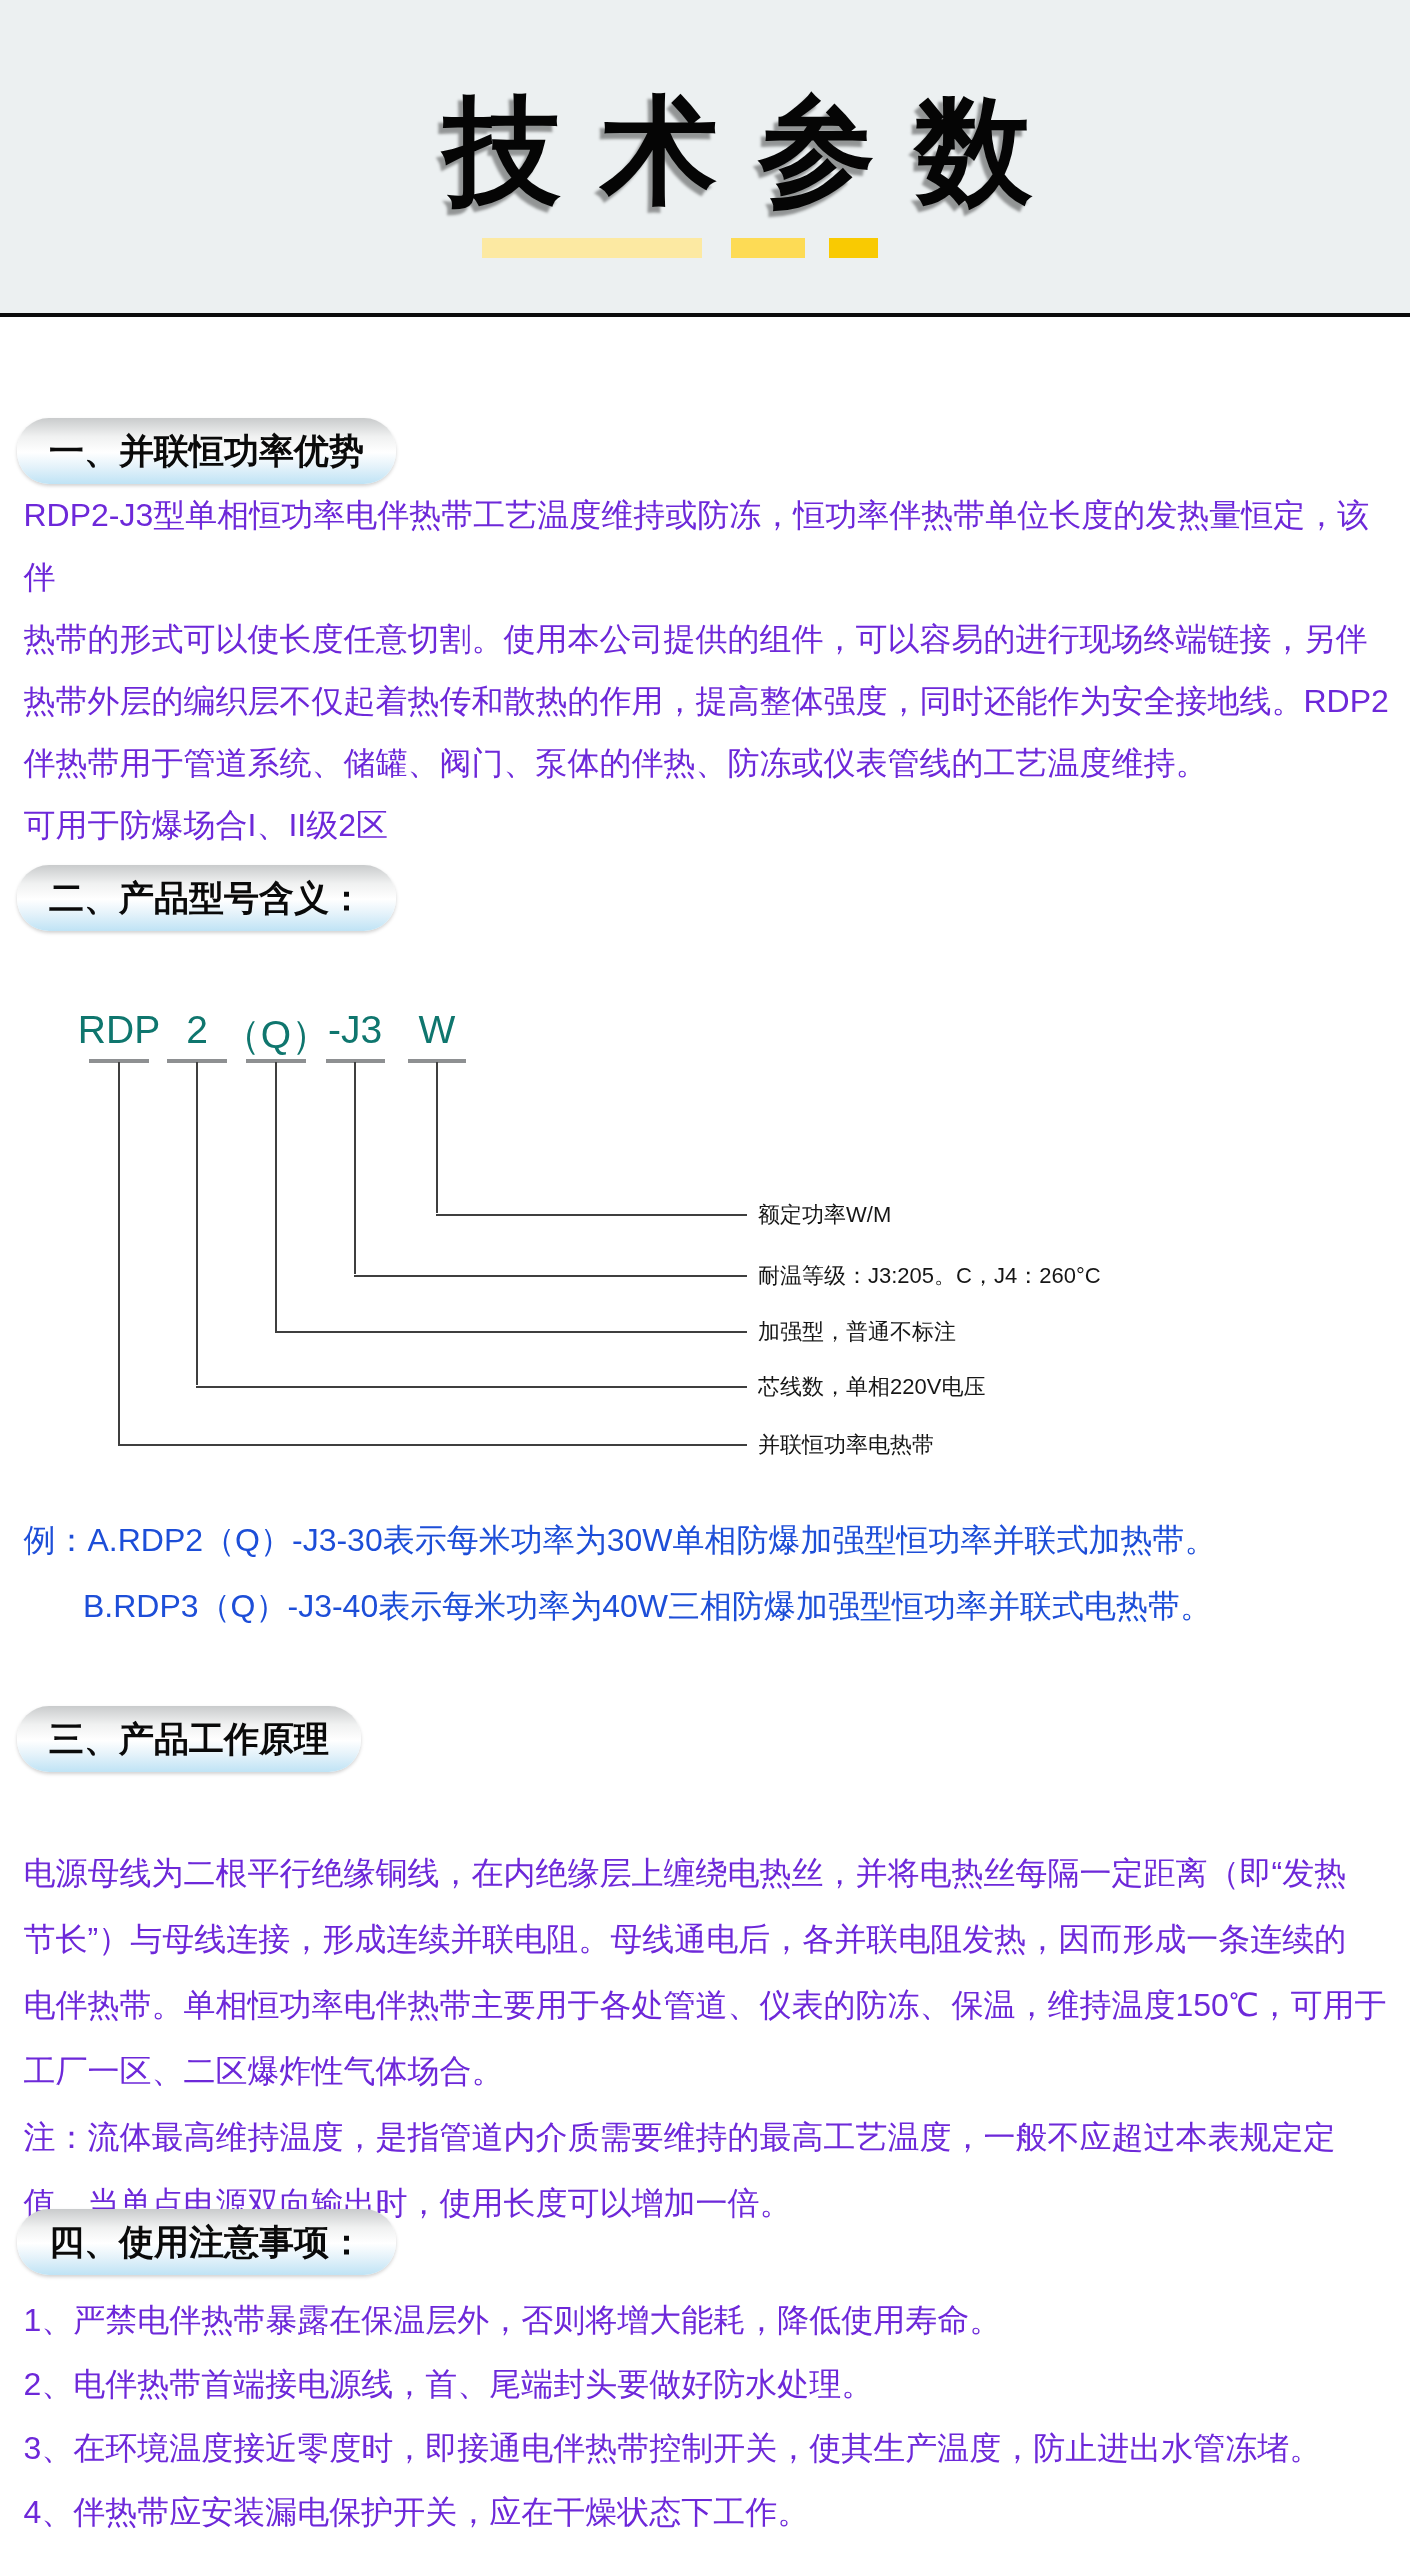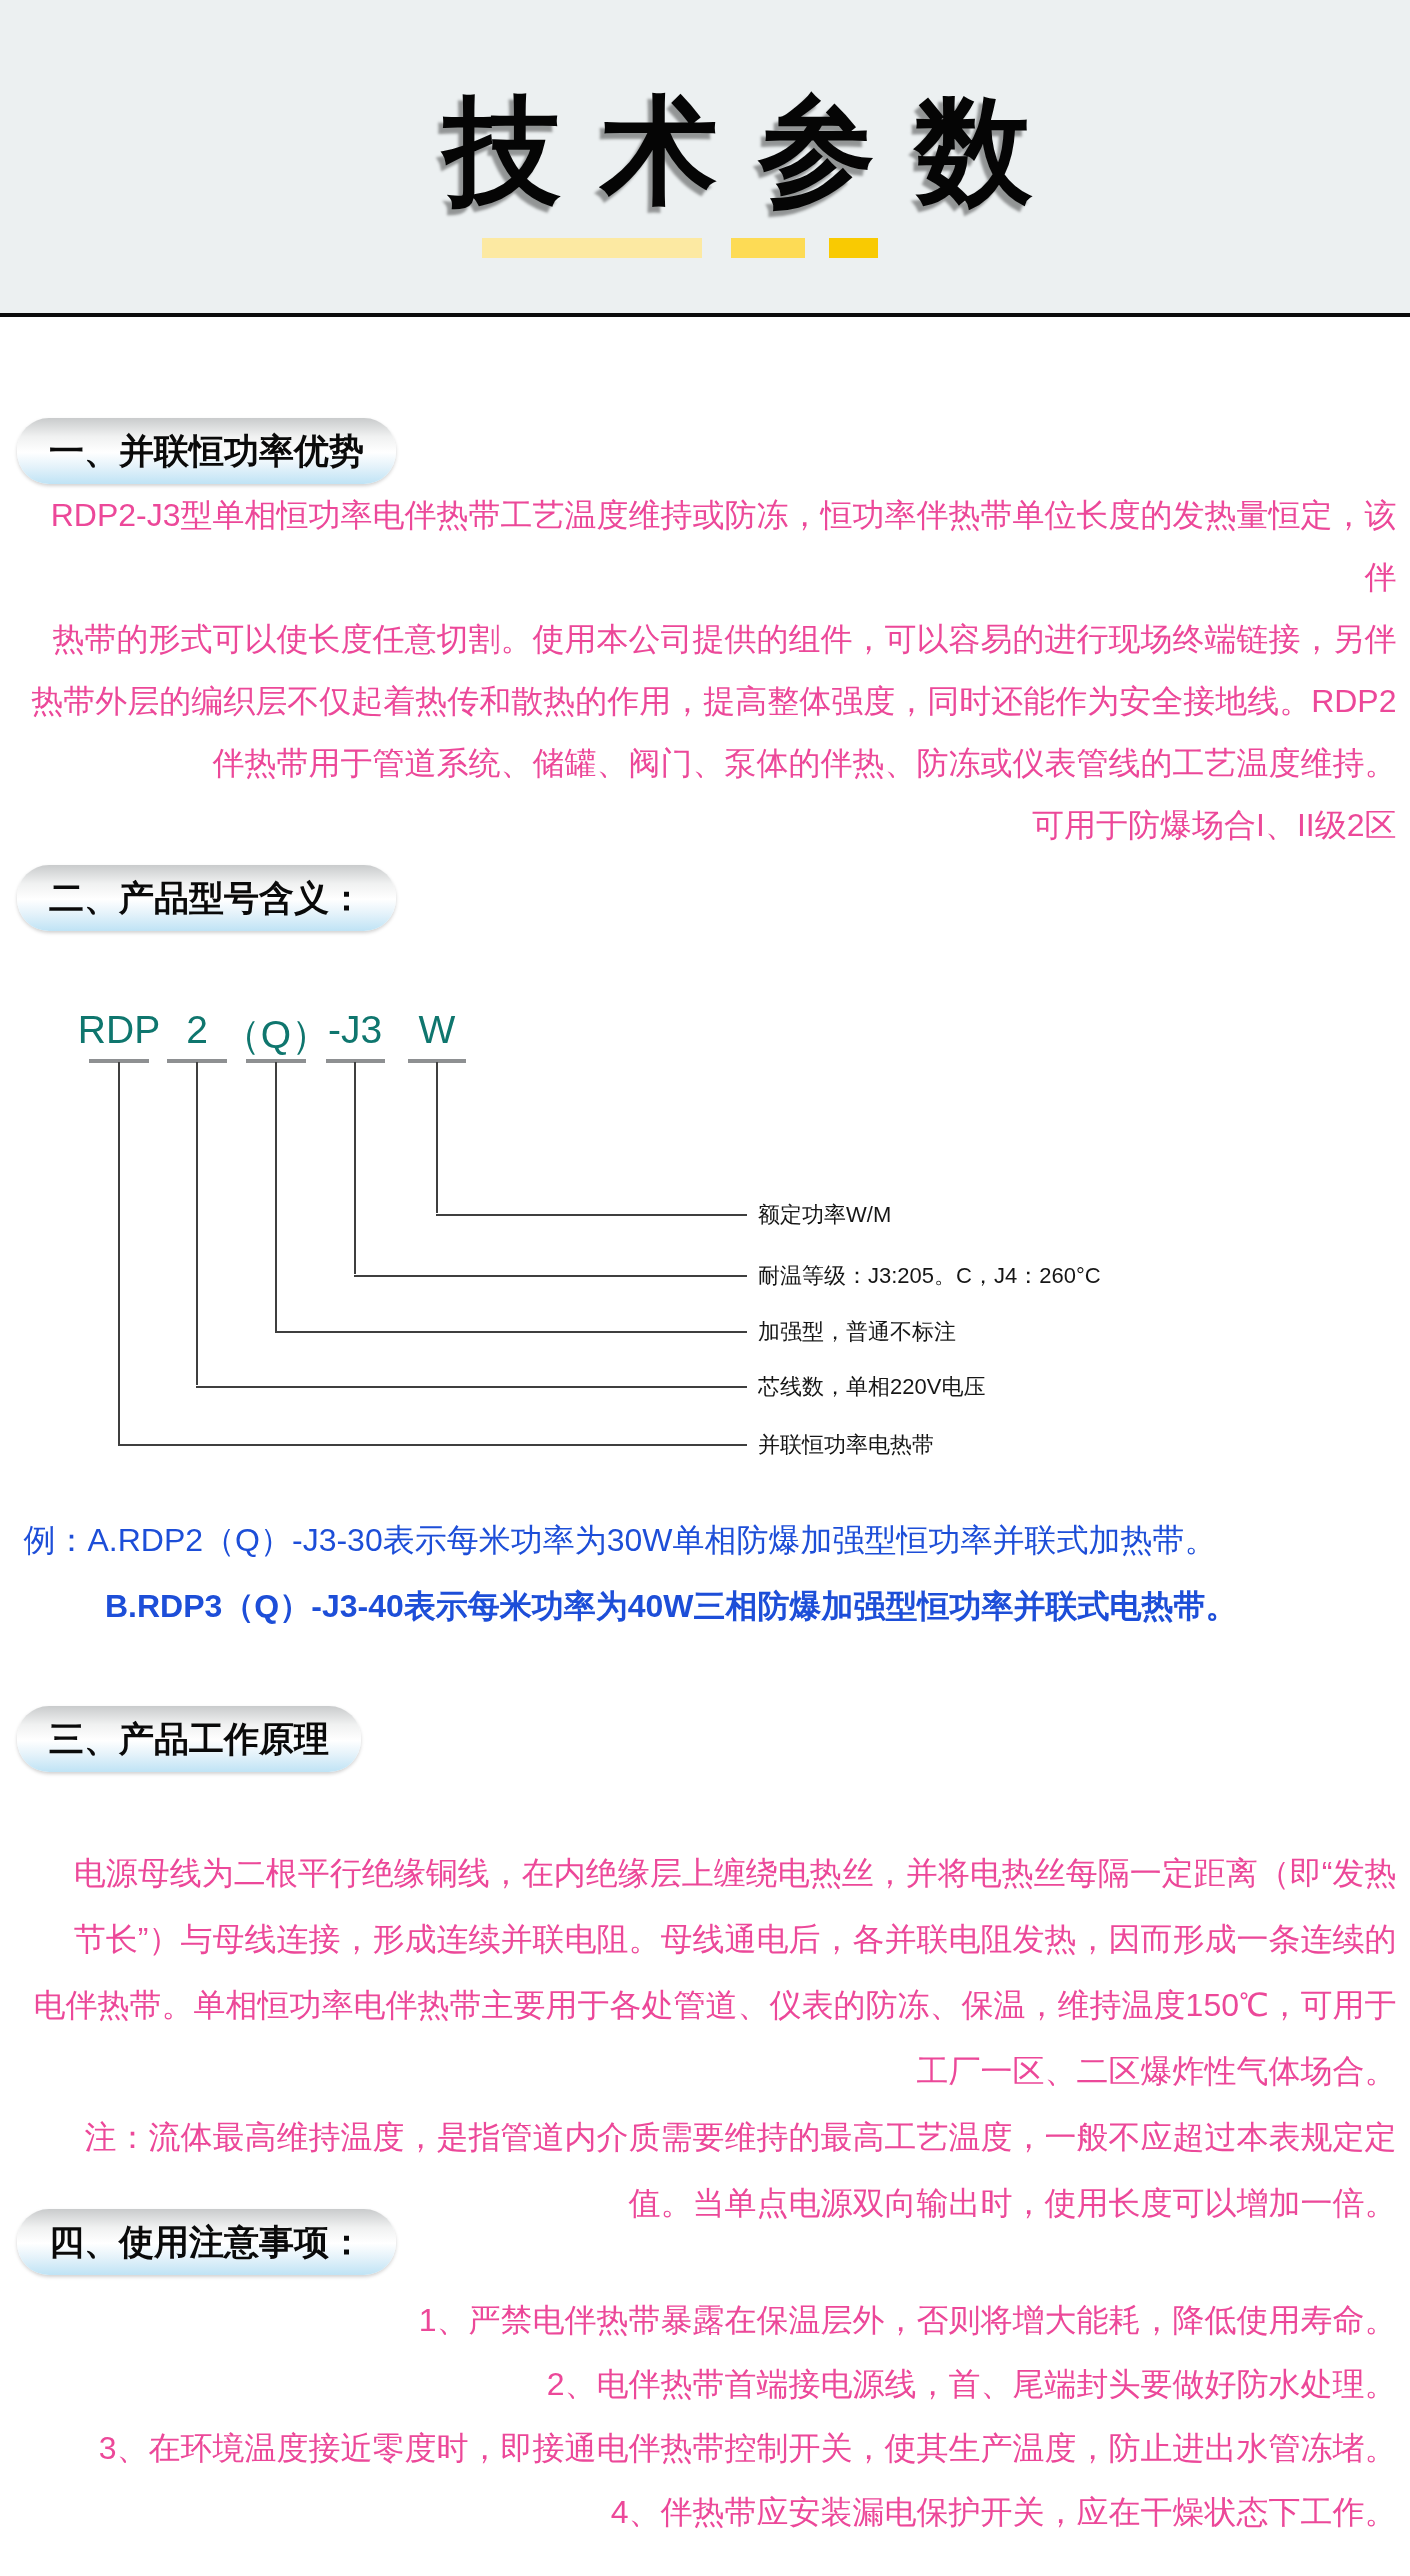--- a/index.html
+++ b/index.html
@@ -23,23 +23,22 @@
     padding:4px 32px;border-radius:32px;
     background:linear-gradient(180deg,#c9cbcc 0%,#f0f1f1 28%,#ffffff 52%,#e4f2fa 74%,#bfe3f5 100%);
     box-shadow:0 1.9px 3.8px rgba(0,0,0,0.18);
     font-size:35px;font-weight:700;color:#0a0a0a;white-space:nowrap;
   }
   .pill-1{top:418px;}
   .pill-2{top:865px;}
   .pill-3{top:1706px;}
   .pill-4{top:2209px;}
   .para{
-    position:absolute;left:23.5px;width:1373px;font-size:32px;color:#ec4899;
+    position:absolute;left:23.5px;width:1373px;font-size:32px;color:#6d28d9;
     white-space:pre-line;
-    text-align:right;
   }
   .para-1{top:484px;line-height:62px;}
   .para-3{top:1840px;line-height:66px;}
   .para-4{top:2288px;line-height:64px;}
   .model-code{position:absolute;top:1008px;width:122px;height:47px;text-align:center;
     font-size:39px;color:#0f766e;white-space:nowrap;}
   .code-rdp{left:58px;}.code-2{left:136px;}.code-q{left:215px;}.code-j3{left:294px;}.code-w{left:376px;}
   .underline{position:absolute;top:1059px;height:3.8px;background:#8e9092;}
   .ul-1{left:89px;width:60px;}.ul-2{left:167px;width:60px;}.ul-3{left:246px;width:60px;}
   .ul-4{left:326px;width:59px;}.ul-5{left:408px;width:58px;}
@@ -50,21 +49,21 @@
   .hl-5{top:1214px;left:436px;width:311px;}
   .hl-4{top:1275px;left:354px;width:393px;}
   .hl-3{top:1331px;left:275px;width:472px;}
   .hl-2{top:1386px;left:196px;width:551px;}
   .hl-1{top:1444px;left:118px;width:629px;}
   .model-label{position:absolute;left:758px;height:38px;line-height:38px;
     font-size:22px;color:#161616;white-space:nowrap;}
   .lab-1{top:1196px;}.lab-2{top:1257px;}.lab-3{top:1313px;}.lab-4{top:1368px;}.lab-5{top:1426px;}
   .example-line{position:absolute;font-size:32px;color:#1d4ed8;white-space:nowrap;}
   .ex-1{left:23.5px;top:1519px;}
-  .ex-2{left:105px;top:1585px;font-weight:bold;}
+  .ex-2{left:83px;top:1585px;}
 </style>
 </head>
 <body>
 
 <div class="page">
 
   <div class="header-band">
     <div class="page-title">技 术 参 数</div>
     <div class="accent-bar long"></div>
     <div class="accent-bar mid"></div>

